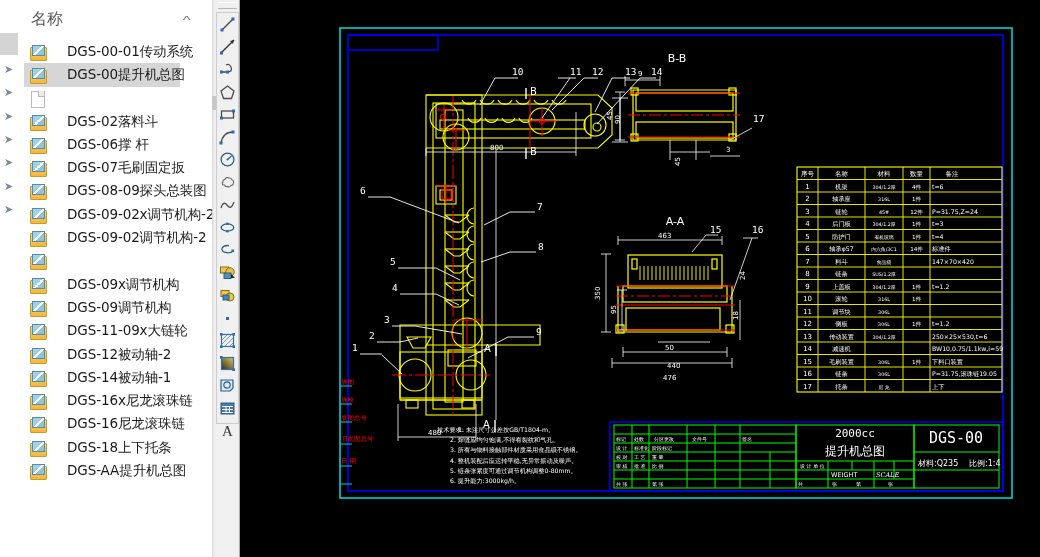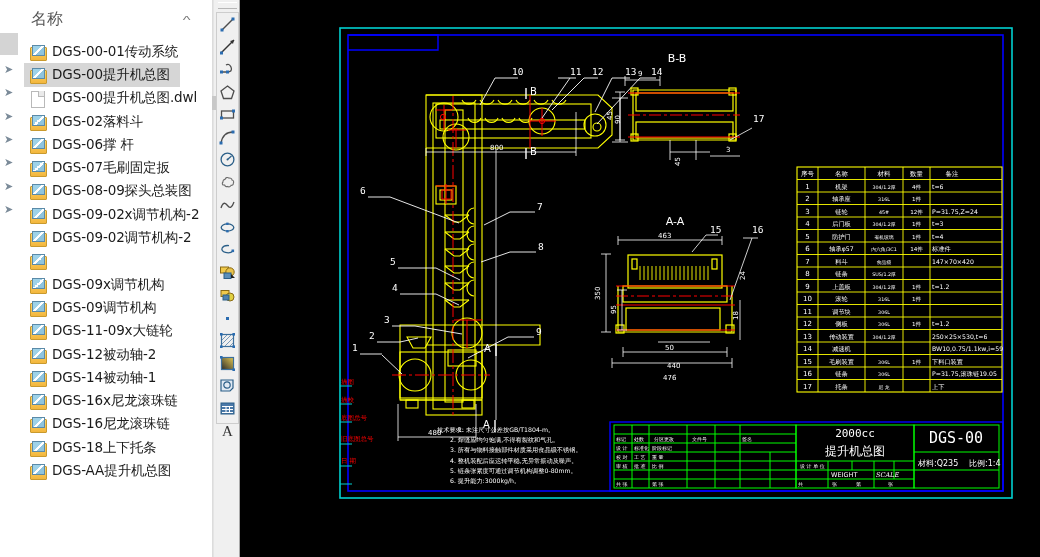--- a/index.html
+++ b/index.html
@@ -17,21 +17,21 @@
   .exp-header { position:absolute; left:24px; top:8px; width:189px; height:28px; }
   .exp-header .title { position:absolute; left:7px; top:1px; font-size:16px; color:#555;
     font-family:"DejaVu Sans",sans-serif; }
   .exp-header .chev { position:absolute; right:24px; top:6px; font-size:11px; color:#7a7a7a;
     transform:scaleX(1.5); }
   .filelist { position:absolute; left:24px; top:40px; width:189px; }
   .file-row { position:relative; height:23.3px; display:flex; align-items:center;
     padding-left:6px; white-space:nowrap; }
   .file-row.selected { background:#d6d6d6; width:156px; }
   .fname { font-size:13.5px; color:#1a1a1a; font-family:"DejaVu Sans",sans-serif;
-    margin-left:7px; letter-spacing:-0.1px; }
+    margin-left:22px; letter-spacing:-0.1px; }
   
   .ic { position:relative; width:15px; height:14px; flex:0 0 15px; }
   .ic.dwg::before { content:""; position:absolute; left:0; top:2px; width:15px; height:12px;
     background:linear-gradient(#fdd66b,#f3b63c); border:1px solid #c99a2e; border-radius:1px; }
   .ic.dwg::after { content:""; position:absolute; left:2px; top:0px; width:11px; height:9px;
     background:linear-gradient(135deg,#9ed2e8 0 45%,#ffffff 45% 60%,#8fc4dd 60%);
     border:1px solid #5a8aa8; }
   .ic.dwl::before { content:""; position:absolute; left:1px; top:0px; width:12px; height:15px;
     background:#fff; border:1px solid #b9b9b9; }
   .ic.dwl::after { content:""; position:absolute; left:8px; top:0px; width:5px; height:5px;
@@ -79,21 +79,20 @@
         <div class="file-row">
           <span class="ic dwg"></span>
           <span class="fname">DGS-00-01传动系统</span>
         </div>
         <div class="file-row selected">
           <span class="ic dwg"></span>
           <span class="fname">DGS-00提升机总图</span>
         </div>
         <div class="file-row">
           <span class="ic dwl"></span>
-          <span class="fname">DGS-00提升机总图.dwl</span>
         </div>
         <div class="file-row">
           <span class="ic dwg"></span>
           <span class="fname">DGS-02落料斗</span>
         </div>
         <div class="file-row">
           <span class="ic dwg"></span>
           <span class="fname">DGS-06撑 杆</span>
         </div>
         <div class="file-row">

